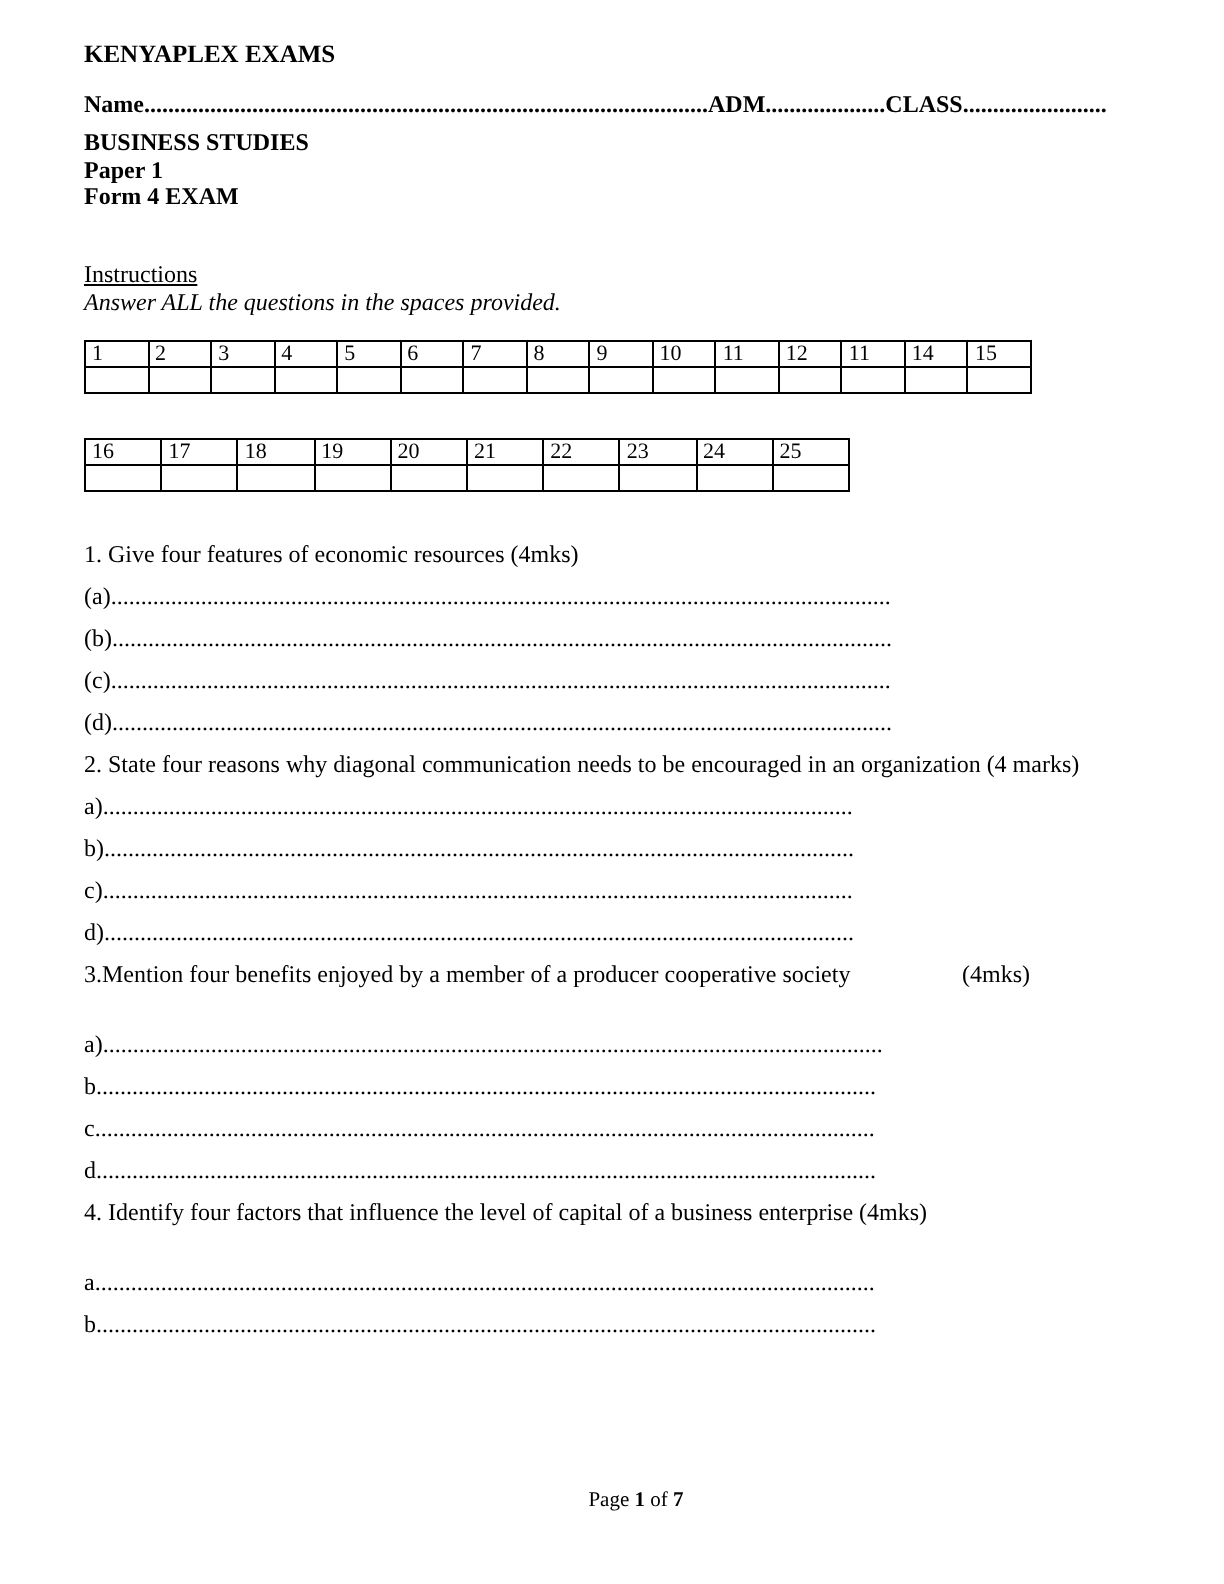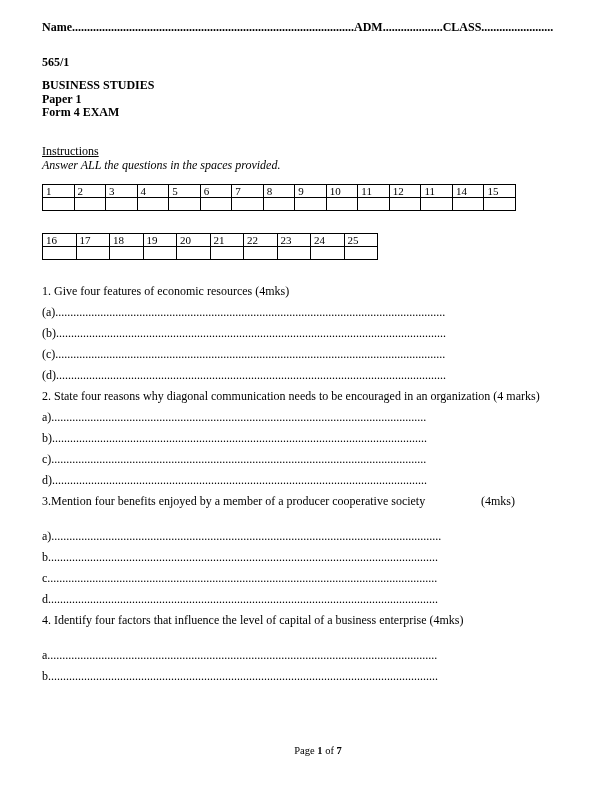--- a/index.html
+++ b/index.html
@@ -1,43 +1,43 @@
 <!DOCTYPE html>
 <html><head>
 <meta charset="utf-8">
 <style>
   *{margin:0;padding:0;box-sizing:border-box;}
   html,body{width:612px;height:792px;}
   body{background:#ffffff;font-family:"Liberation Serif",serif;font-size:12px;color:#000;position:relative;overflow:hidden;}
   .page{padding:20px 42px 0 42px;}
   .board{font-size:12.5px;font-weight:bold;margin-bottom:10px;}
-  .name-line{font-weight:bold;margin-bottom:20px;white-space:nowrap;overflow:hidden;}
+  .name-line{font-weight:bold;margin-bottom:5px;white-space:nowrap;overflow:hidden;}
   .paper-code{font-weight:bold;margin-bottom:9px;}
   .hdr{font-weight:bold;line-height:13.5px;}
   .instructions-title{margin-top:24px;text-decoration:underline;line-height:14px;}
   .instructions-body{font-style:italic;line-height:14px;}
   .grid{border-collapse:collapse;table-layout:fixed;margin-top:12px;}
   .grid td{border:1px solid #000;height:13px;font-size:11px;line-height:12px;padding:0 0 0 3px;vertical-align:top;}
   .grid1{width:474px;}
-  .grid2{width:336px;margin-top:22px;}
+  .grid2{width:383px;margin-top:22px;}
   .questions{margin-top:24px;}
   .q-line{line-height:14px;margin-bottom:7px;white-space:nowrap;overflow:hidden;}
   .extra-gap{margin-top:21px;}
   .q3-row{display:flex;}
   .q3-row .marks{margin-left:auto;margin-right:55px;}
   .footer{position:absolute;top:728px;left:12px;width:612px;text-align:center;font-size:10.5px;margin-top:17px;}
   .footer b{font-weight:bold;}
 </style>
 </head>
 <body>
 
 <div class="page">
 
+  <p class="board">KENYAPLEX EXAMS</p>
   <p class="name-line">Name..............................................................................................ADM....................CLASS........................</p>
-  <p class="paper-code">565/1</p>
 
   <p class="hdr">BUSINESS STUDIES</p>
   <p class="hdr">Paper 1</p>
   <p class="hdr">Form 4 EXAM</p>
 
   <p class="instructions-title">Instructions</p>
   <p class="instructions-body">Answer ALL the questions in the spaces provided.</p>
 
   <table class="grid grid1">
     <tbody>

